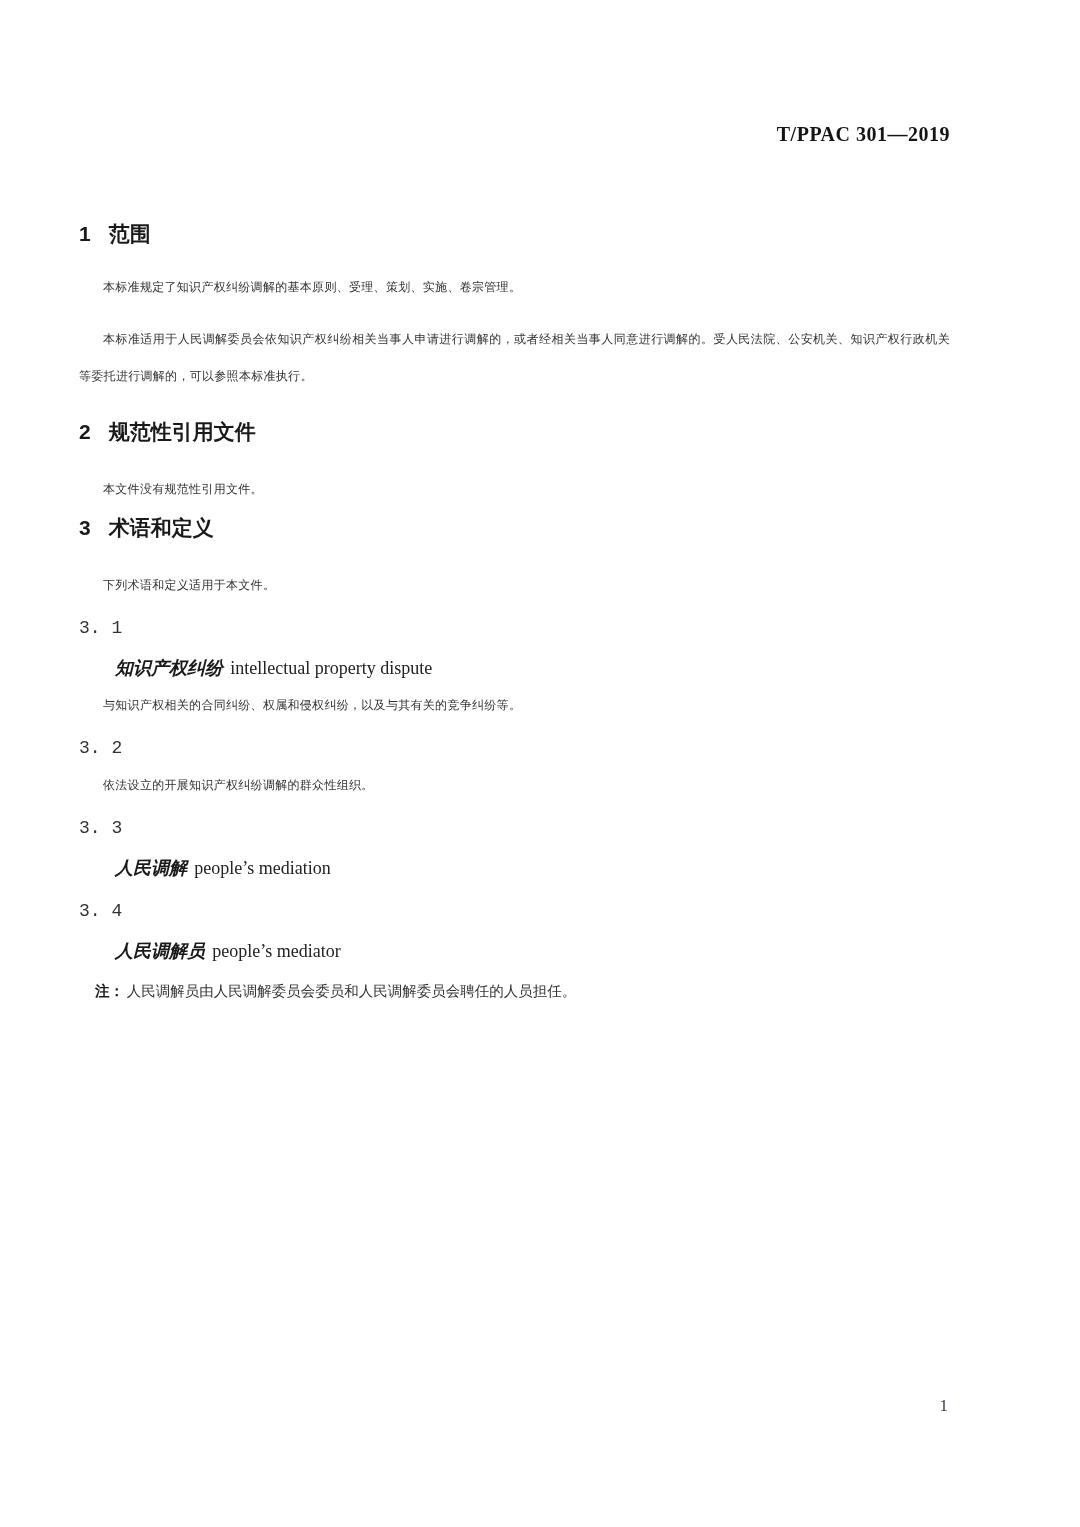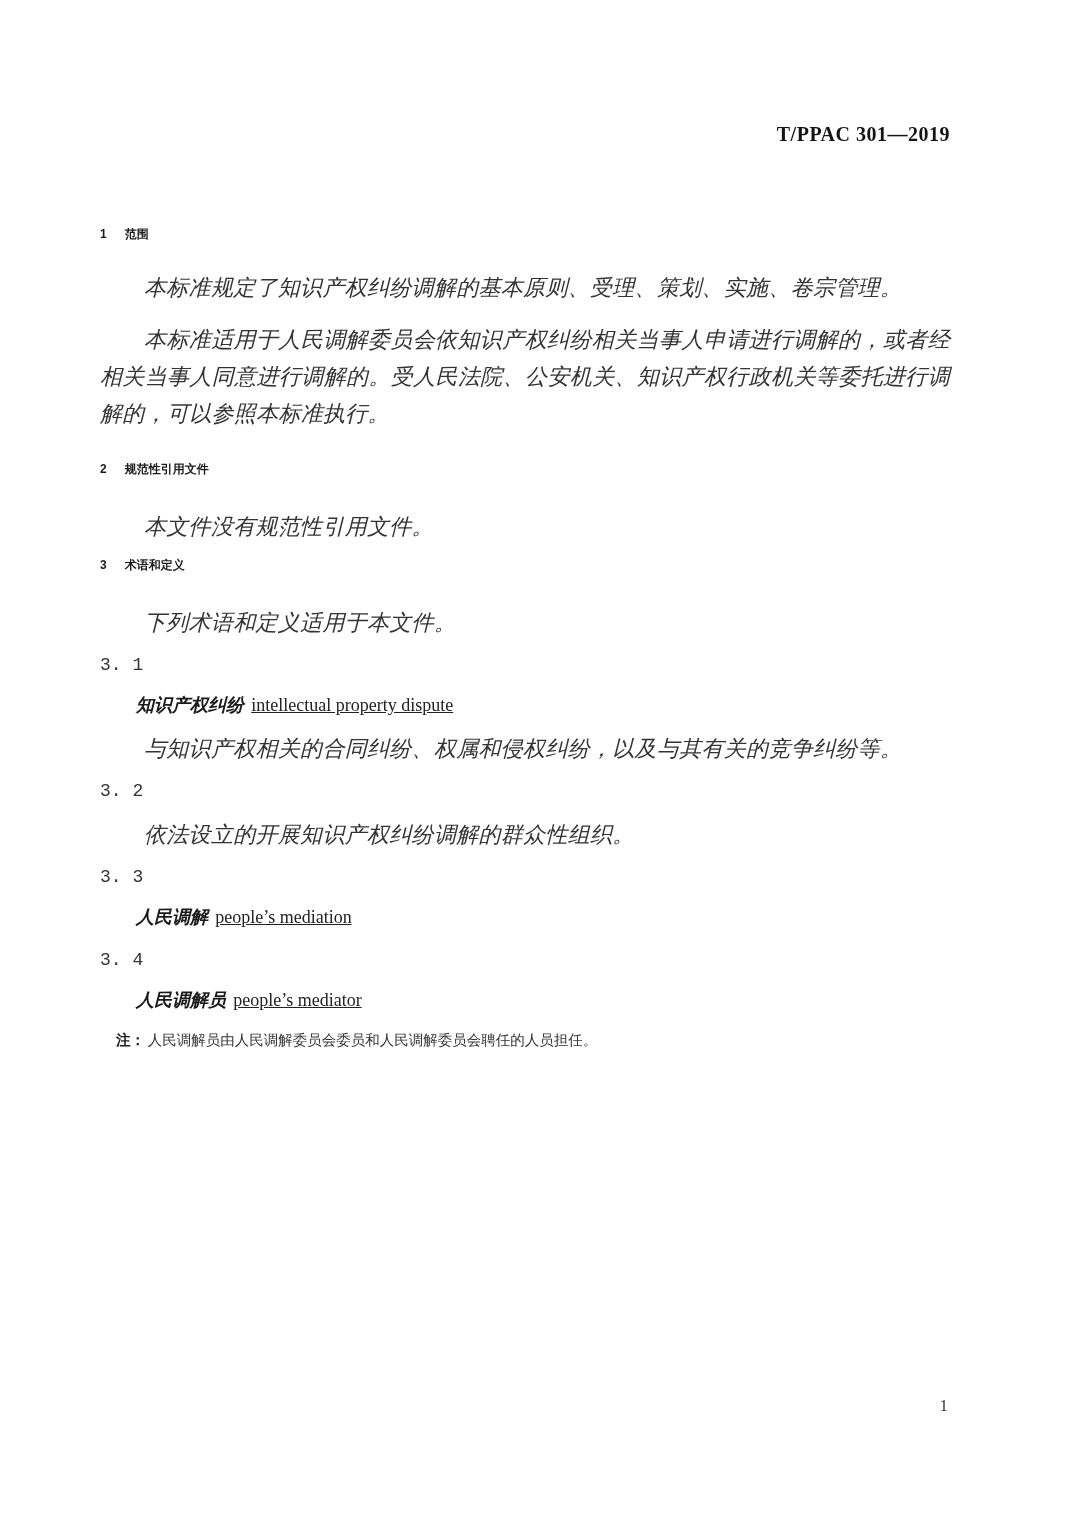--- a/index.html
+++ b/index.html
@@ -6,21 +6,21 @@
   html, body { background: #ffffff; }
   body {
     width: 1080px; height: 1527px;
     font-family: "Liberation Serif", "DejaVu Serif", serif;
     color: #2e2e2e;
     position: relative;
     overflow: hidden;
   }
   .page {
     width: 1080px; height: 1527px;
-    padding: 123px 130px 0 100px;
+    padding: 123px 130px 0 79px;
     position: relative;
     background: #ffffff;
   }
   .doc-header {
     text-align: right;
     font-family: "Liberation Serif", "DejaVu Serif", serif;
     font-weight: bold;
     font-size: 20px;
     line-height: 22px;
     color: #141414;
@@ -32,35 +32,34 @@
     font-family: "Liberation Sans", "DejaVu Sans", sans-serif;
     font-weight: bold;
     font-size: 29px;
     line-height: 36px;
     letter-spacing: 1px;
     color: #1a1a1a;
   }
   .sec-heading {
     font-family: "Liberation Sans", "DejaVu Sans", sans-serif;
     font-weight: bold;
-    font-size: 12px;
+    font-size: 21px;
     line-height: 26px;
     color: #1a1a1a;
   }
   .sec-heading .sec-num { margin-right: 18px; font-weight: bold; }
   .mt-sec1 { margin-top: 76px; }
   .mt-sec  { margin-top: 24px; }
   .mt-sec3 { margin-top: 7px; }
   .body-p {
-    font-size: 22px;
+    font-size: 12px;
     line-height: 37px;
     color: #333333;
     text-align: justify;
     letter-spacing: 0.3px;
-    font-style: italic;
   }
   .indent { text-indent: 2em; }
   .p-after-h1 { margin-top: 22px; }
   .p-gap { margin-top: 15px; }
   .p-after-h { margin-top: 26px; }
   .term-num {
     font-size: 18px;
     line-height: 37px;
     color: #333333;
     margin-top: 6px;
@@ -76,23 +75,22 @@
   .term-zh {
     font-family: "Liberation Sans", "DejaVu Sans", sans-serif;
     font-weight: bold;
     margin-right: 0.4em;
     font-style: italic;
   }
   .term-en {
     font-family: "Liberation Serif", "DejaVu Serif", serif;
     font-weight: normal;
     color: #222222;
-    text-decoration: underline;
   }
-  .term-def { margin-top: 6px; }
+  .term-def { }
   .note-line {
     margin-top: 11px;
     padding-left: 1.1em;
     font-size: 14.5px;
     line-height: 21px;
     color: #333333;
   }
   .note-label {
     font-family: "Liberation Sans", "DejaVu Sans", sans-serif;
     font-weight: bold;

